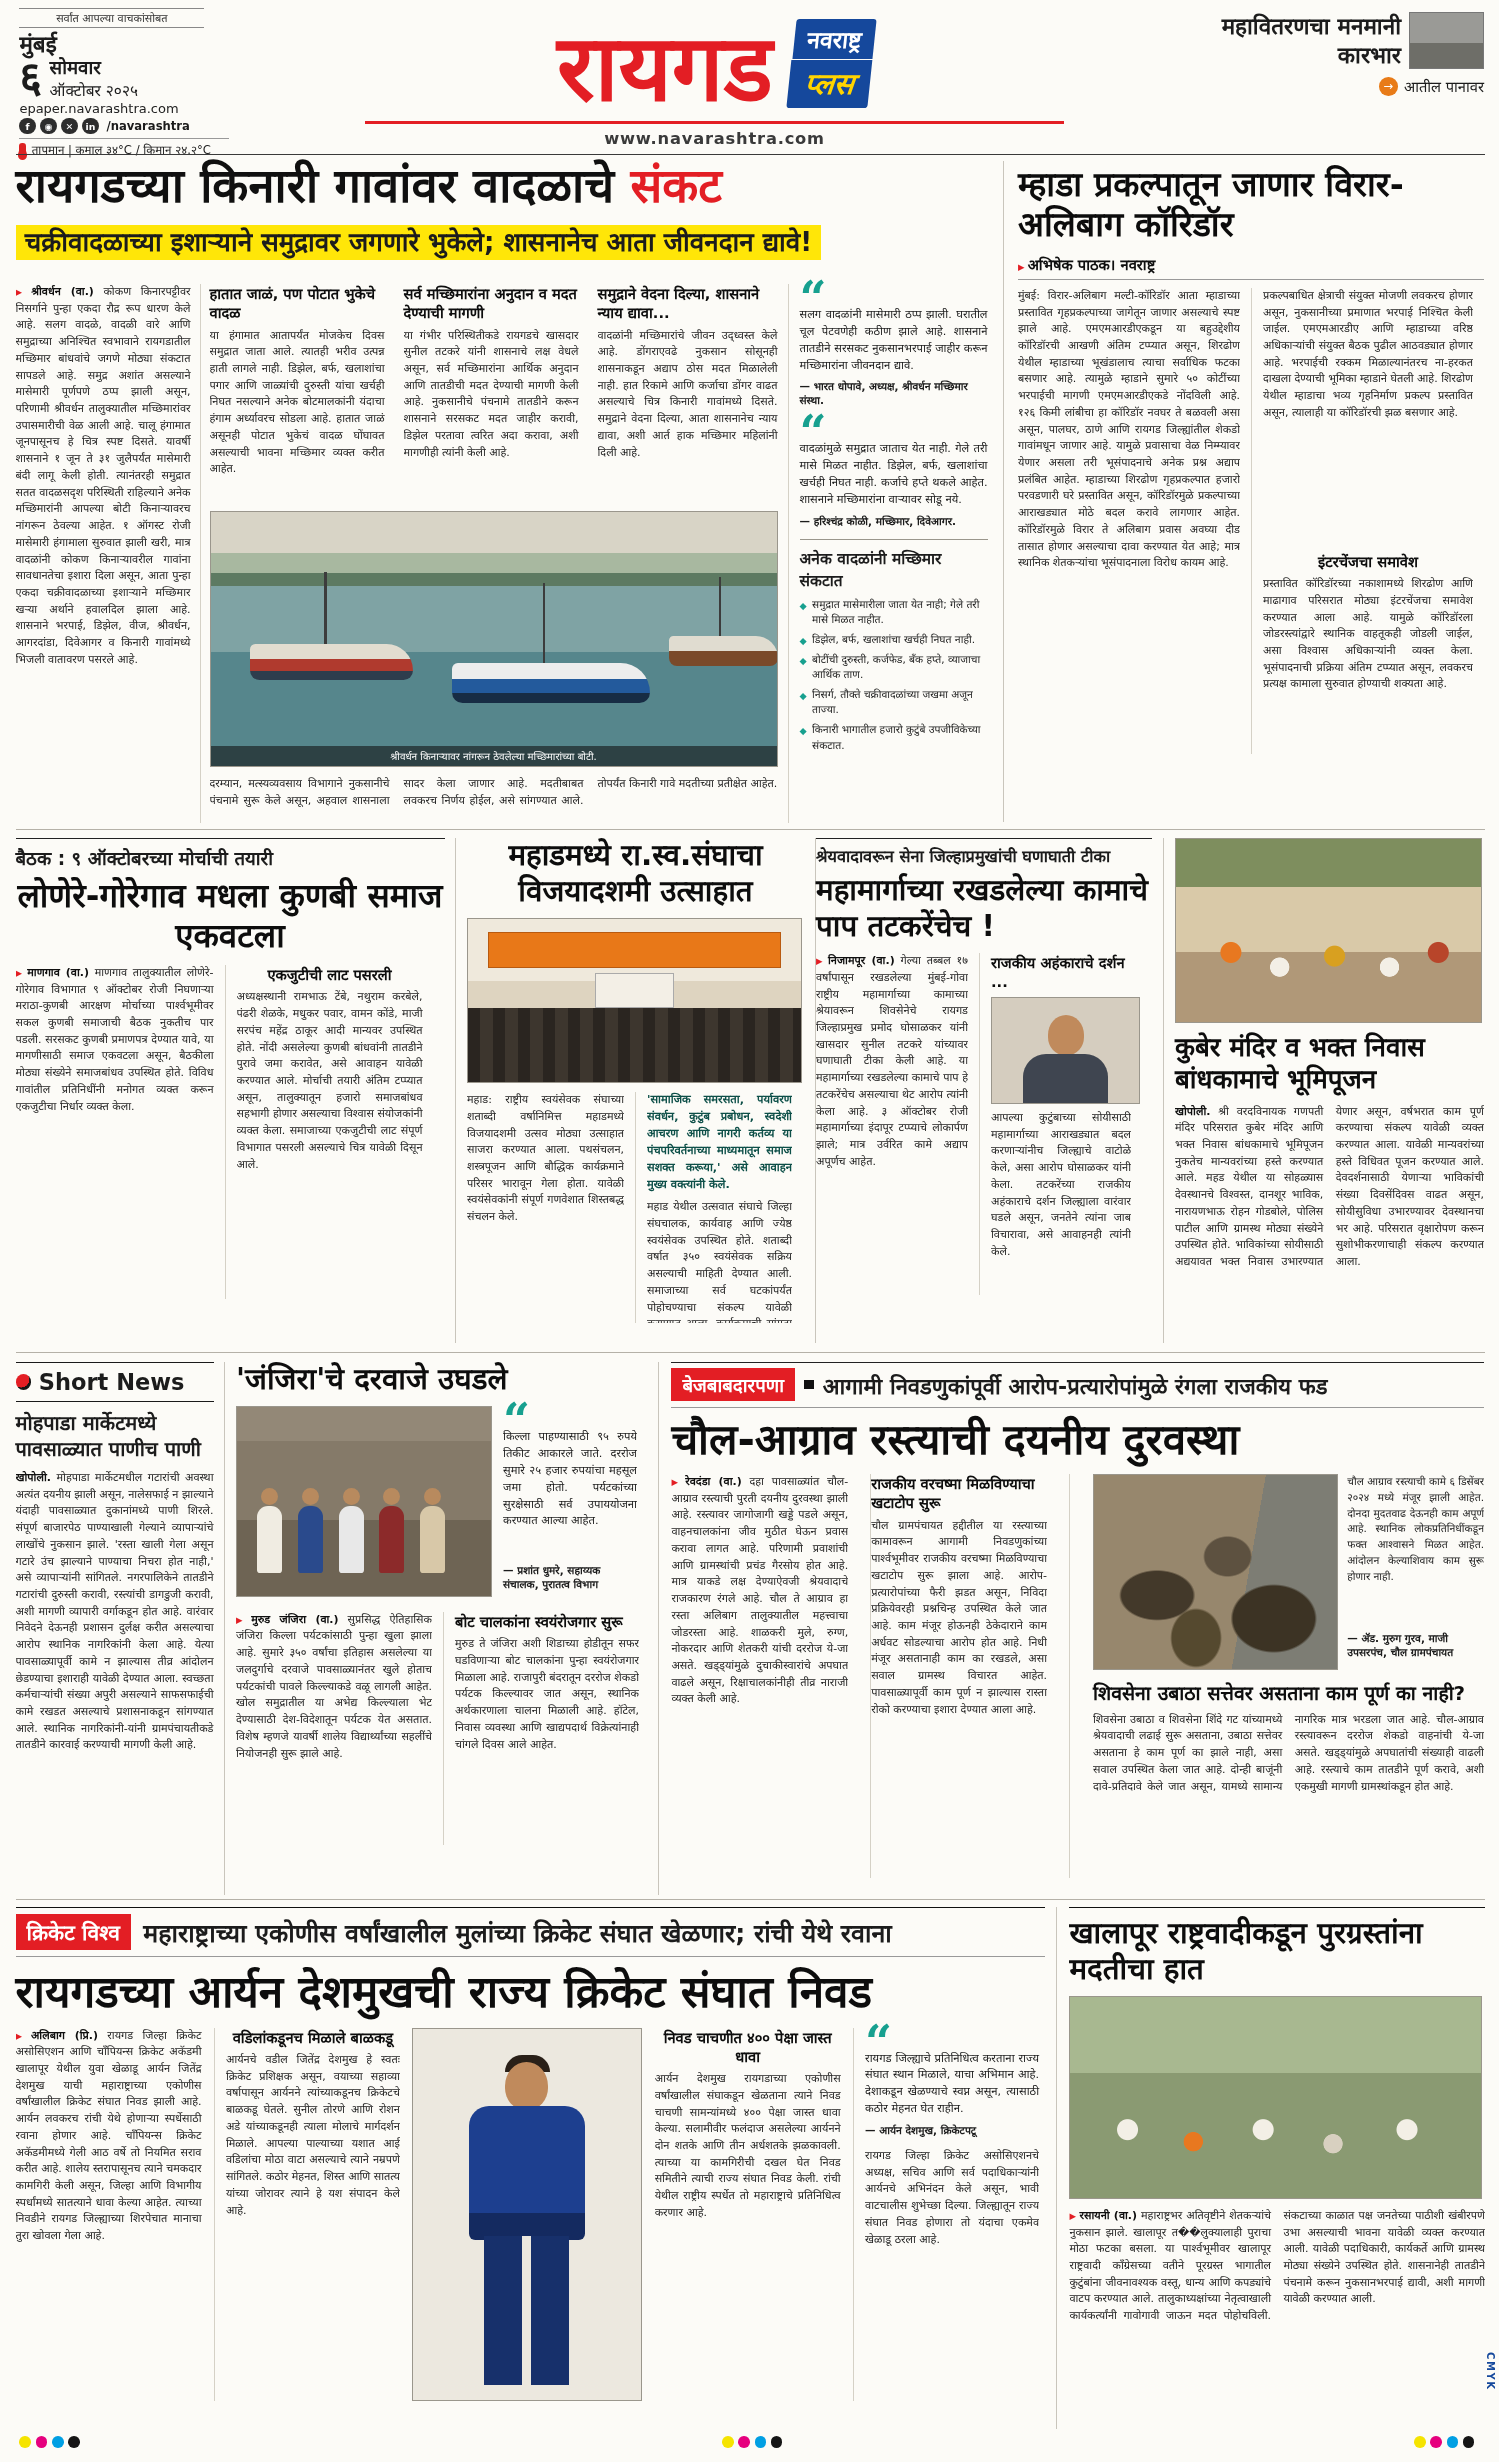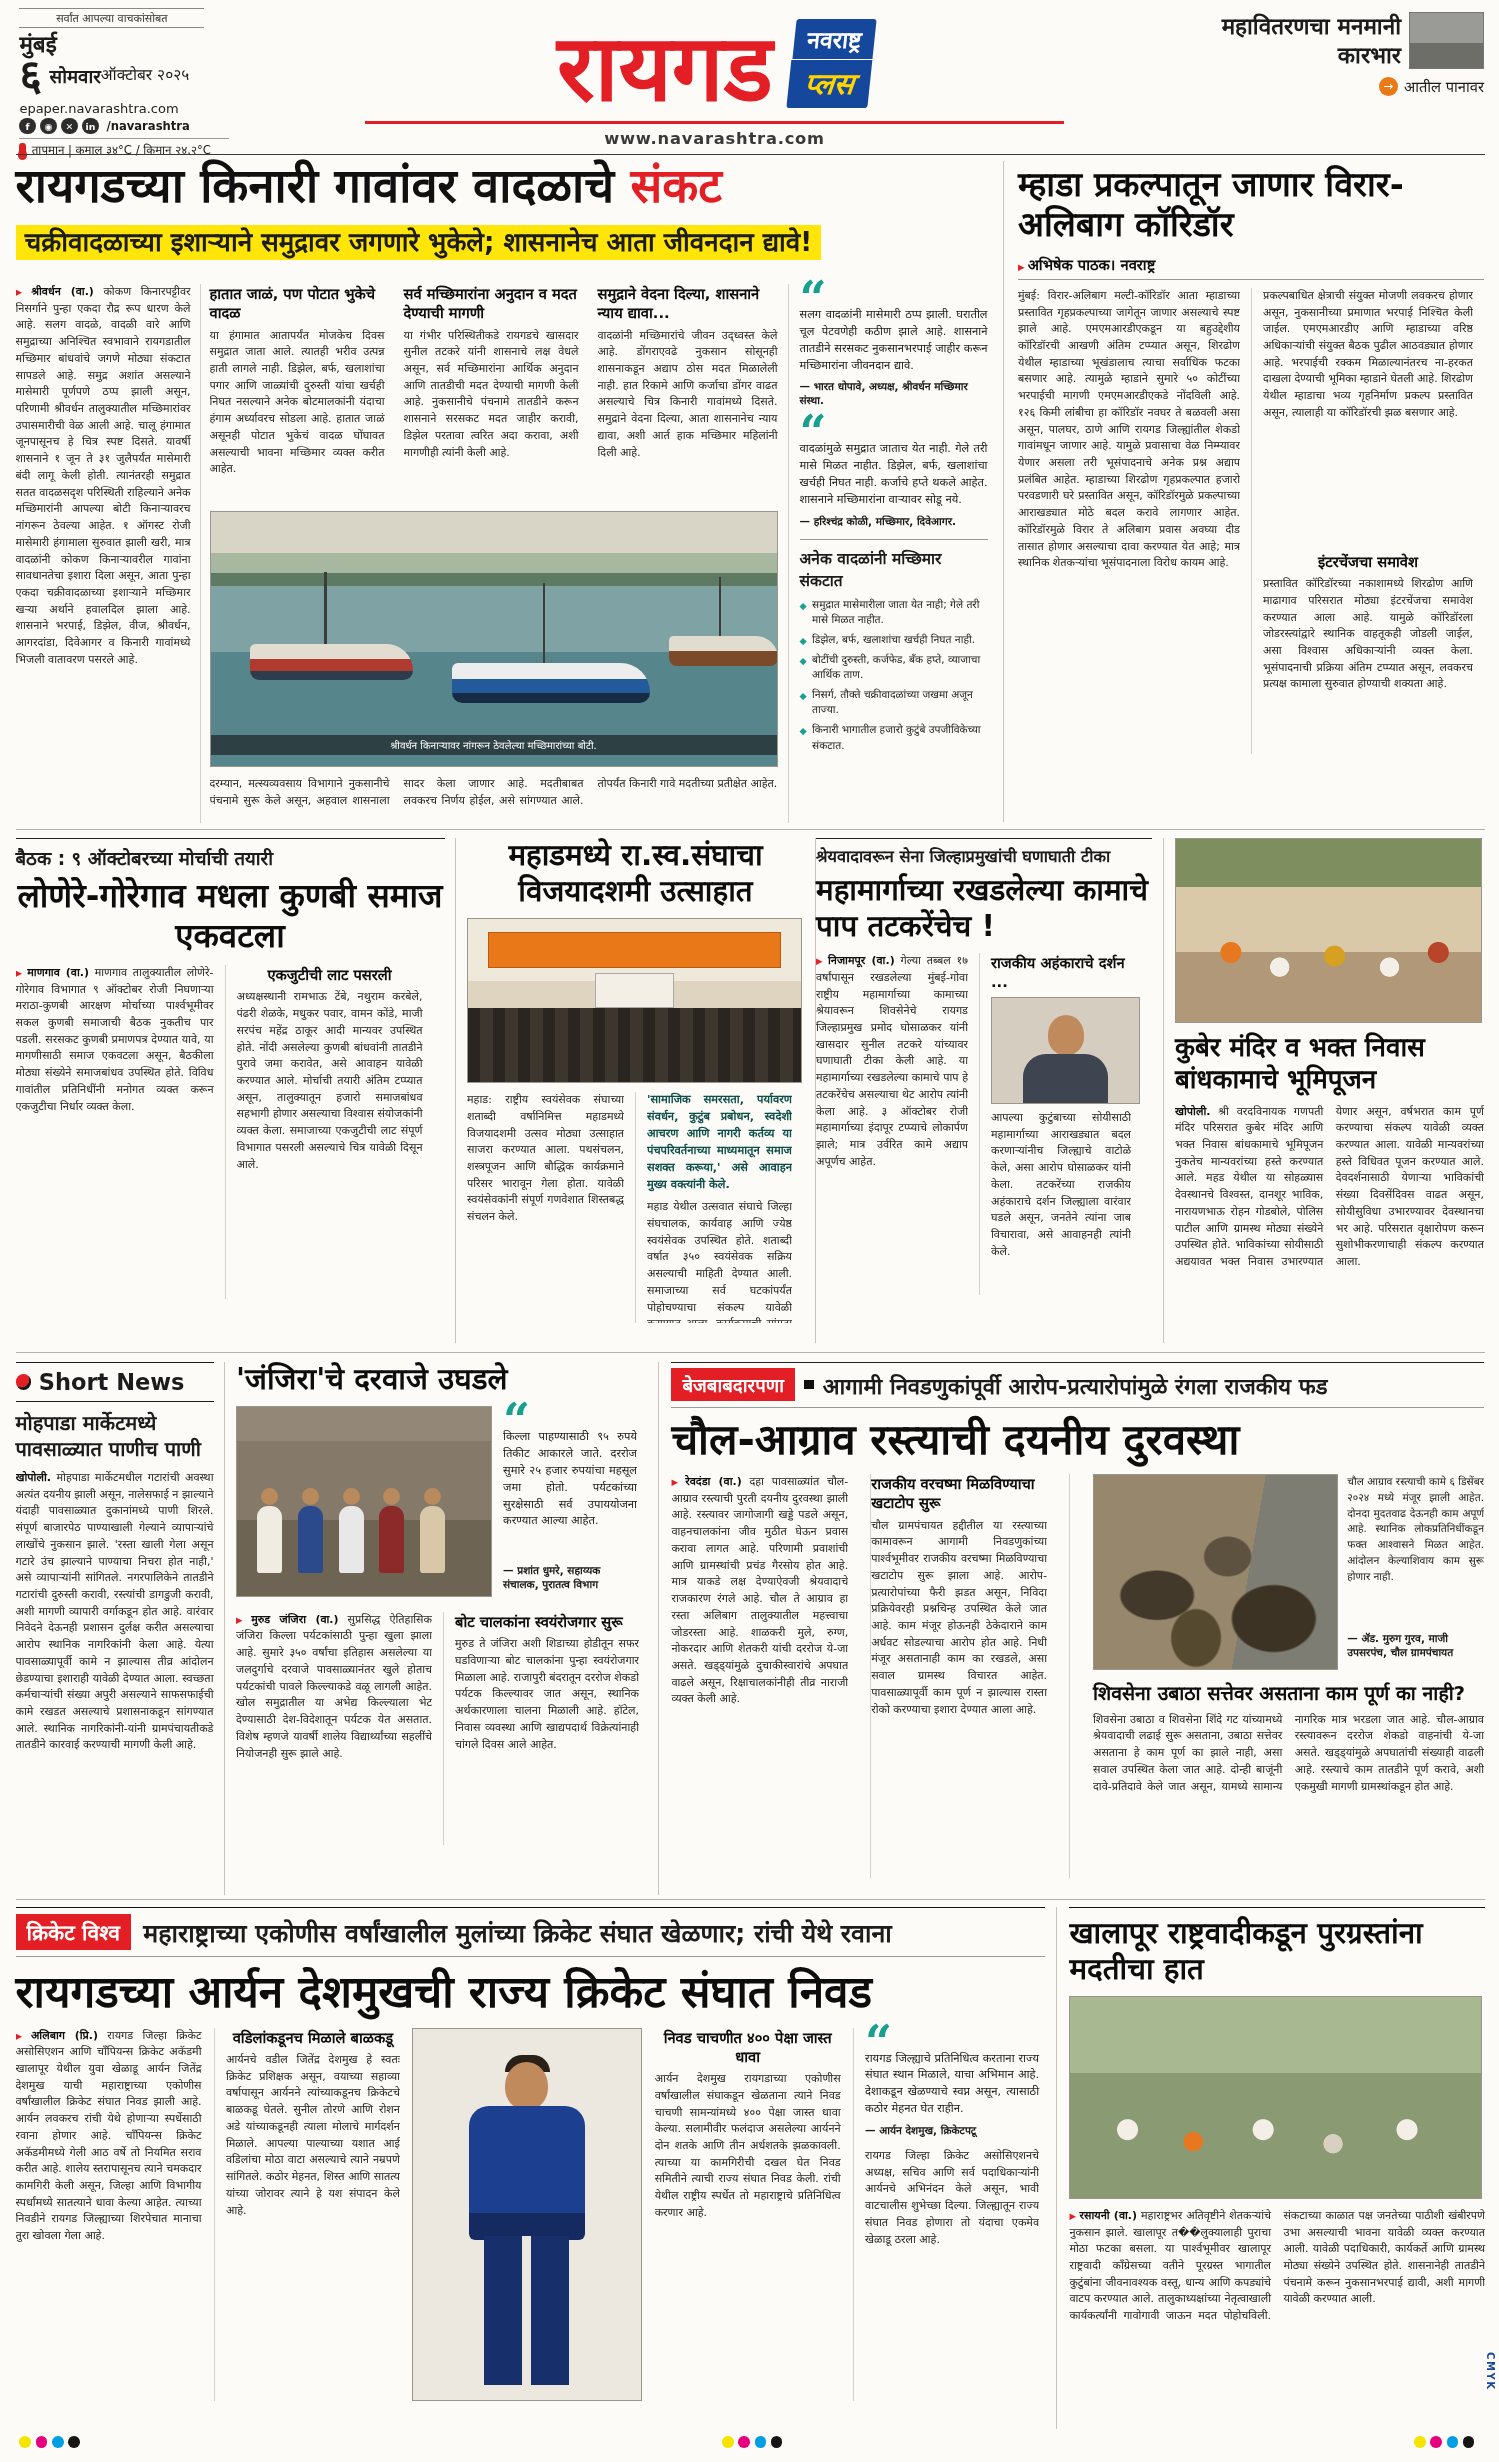--- a/index.html
+++ b/index.html
@@ -16,21 +16,21 @@
 .tri { color:#e31e24; font-size:8.5px; margin-right:3.1px; }
 .sub-sm { font-weight:bold; font-size:14.7px; line-height:1.3; color:#0d0d0d; margin-bottom:5.4px; }
 .hrule { border-top:1.6px solid #3a3a3a; }
 .hrule-thin { border-top:0.8px solid #b5b1a8; }
 
 
 .tagline { width:185px; text-align:center; font-size:11px; border-top:0.8px solid #888; border-bottom:0.8px solid #888; padding:1.6px 0; color:#333; }
 .city { font-size:22.5px; font-weight:bold; }
 .daterow { display:flex; align-items:center; gap:7.8px; }
 .bigday { font-size:43px; font-weight:bold; line-height:1; }
-.daycol { display:flex; flex-direction:row; }
+.daycol { display:flex; flex-direction:column; }
 .dayname { font-size:18.6px; font-weight:bold; }
 .daterest { font-size:15.5px; }
 .epaper { font-size:13px; color:#222; }
 .socialrow { display:flex; align-items:center; gap:4.7px; }
 .sic { width:16.3px; height:16.3px; border-radius:50%; background:#2d2d2d; color:#fff; font-size:9.3px; font-weight:bold; display:inline-flex; align-items:center; justify-content:center; }
 .shandle { font-size:11.6px; font-weight:bold; margin-left:3.1px; }
 .weather { display:flex; align-items:center; gap:6.2px; font-size:11.6px; border-top:0.8px solid #999; padding-top:3.1px; width:210px; }
 .thermo { width:6.2px; height:14px; background:#d22; border-radius:3.1px; position:relative; }
 .thermo::after { content:""; position:absolute; left:-1.6px; bottom:-3.1px; width:9.3px; height:9.3px; background:#d22; border-radius:50%; }
 .titlerow { display:flex; align-items:flex-end; justify-content:center; gap:18.6px; }
@@ -82,21 +82,21 @@
 
 .red-label { background:#e31e24; color:#fff; font-weight:bold; font-size:18.6px; padding:3.9px 11px; display:inline-block; }
 .kicker-strip { display:flex; align-items:center; gap:9.3px; border-top:1.6px solid #222; border-bottom:0.8px solid #999; padding:5.4px 0; }
 .kicker-strip-txt { font-size:22px; font-weight:bold; }
 .sq { width:9.3px; height:9.3px; background:#111; display:inline-block; }
 .cricket-strip { display:flex; align-items:center; gap:12.4px; border-top:1.9px solid #111; border-bottom:0.8px solid #999; padding:6.2px 0; }
 .cricket-strip-hl { font-size:25px; font-weight:bold; }
 
 
 .photo { position:relative; overflow:hidden; background:#c8c4ba; border:0.8px solid #9a968c; }
-.photo-cap { position:absolute; left:0; right:0; bottom:11px; background:rgba(15,15,15,.58); color:#fff; font-size:10px; padding:3.1px 7.8px; text-align:center; }
+.photo-cap { position:absolute; left:0; right:0; bottom:0; background:rgba(15,15,15,.58); color:#fff; font-size:10px; padding:3.1px 7.8px; text-align:center; }
 .ph-boats { background:linear-gradient(180deg,#d8d4c6 0 16%,#a8b8a0 16% 24%,#5d7a62 24% 29%,#7fa3a4 29% 55%,#56868c 55% 100%); }
 .boat { position:absolute; border-radius:7.8px 39px 14px 14px; }
 .boat::after { content:""; position:absolute; left:46%; top:-200%; width:2.3px; height:200%; background:#3c3c3c; }
 .b1 { left:39px; top:132px; width:163px; height:36px; background:linear-gradient(180deg,#e2ddd0 0 42%,#b03a2e 42% 74%,#2e3d4d 74% 100%); }
 .b2 { left:241px; top:151px; width:198px; height:40px; background:linear-gradient(180deg,#ededed 0 40%,#235a9c 40% 75%,#172c44 75% 100%); }
 .b3 { left:458px; top:124px; width:109px; height:29.5px; background:linear-gradient(180deg,#e0dcd0 0 50%,#7a4a2a 50% 100%); }
 .ph-rss { background:repeating-linear-gradient(90deg,#2a2520 0 12.4px,#3d362e 12.4px 25px); }
 .ph-rss .sky { position:absolute; left:0; top:0; right:0; height:55%; background:linear-gradient(180deg,#efe9dc 0 70%,#ded4c0 70% 100%); }
 .ph-rss .banner { position:absolute; left:6%; top:8%; width:88%; height:22%; background:#e87818; border:1.6px solid #b85a10; }
 .ph-rss .stage { position:absolute; left:38%; top:33%; width:24%; height:22%; background:#f3efe6; border:0.8px solid #aaa; }

